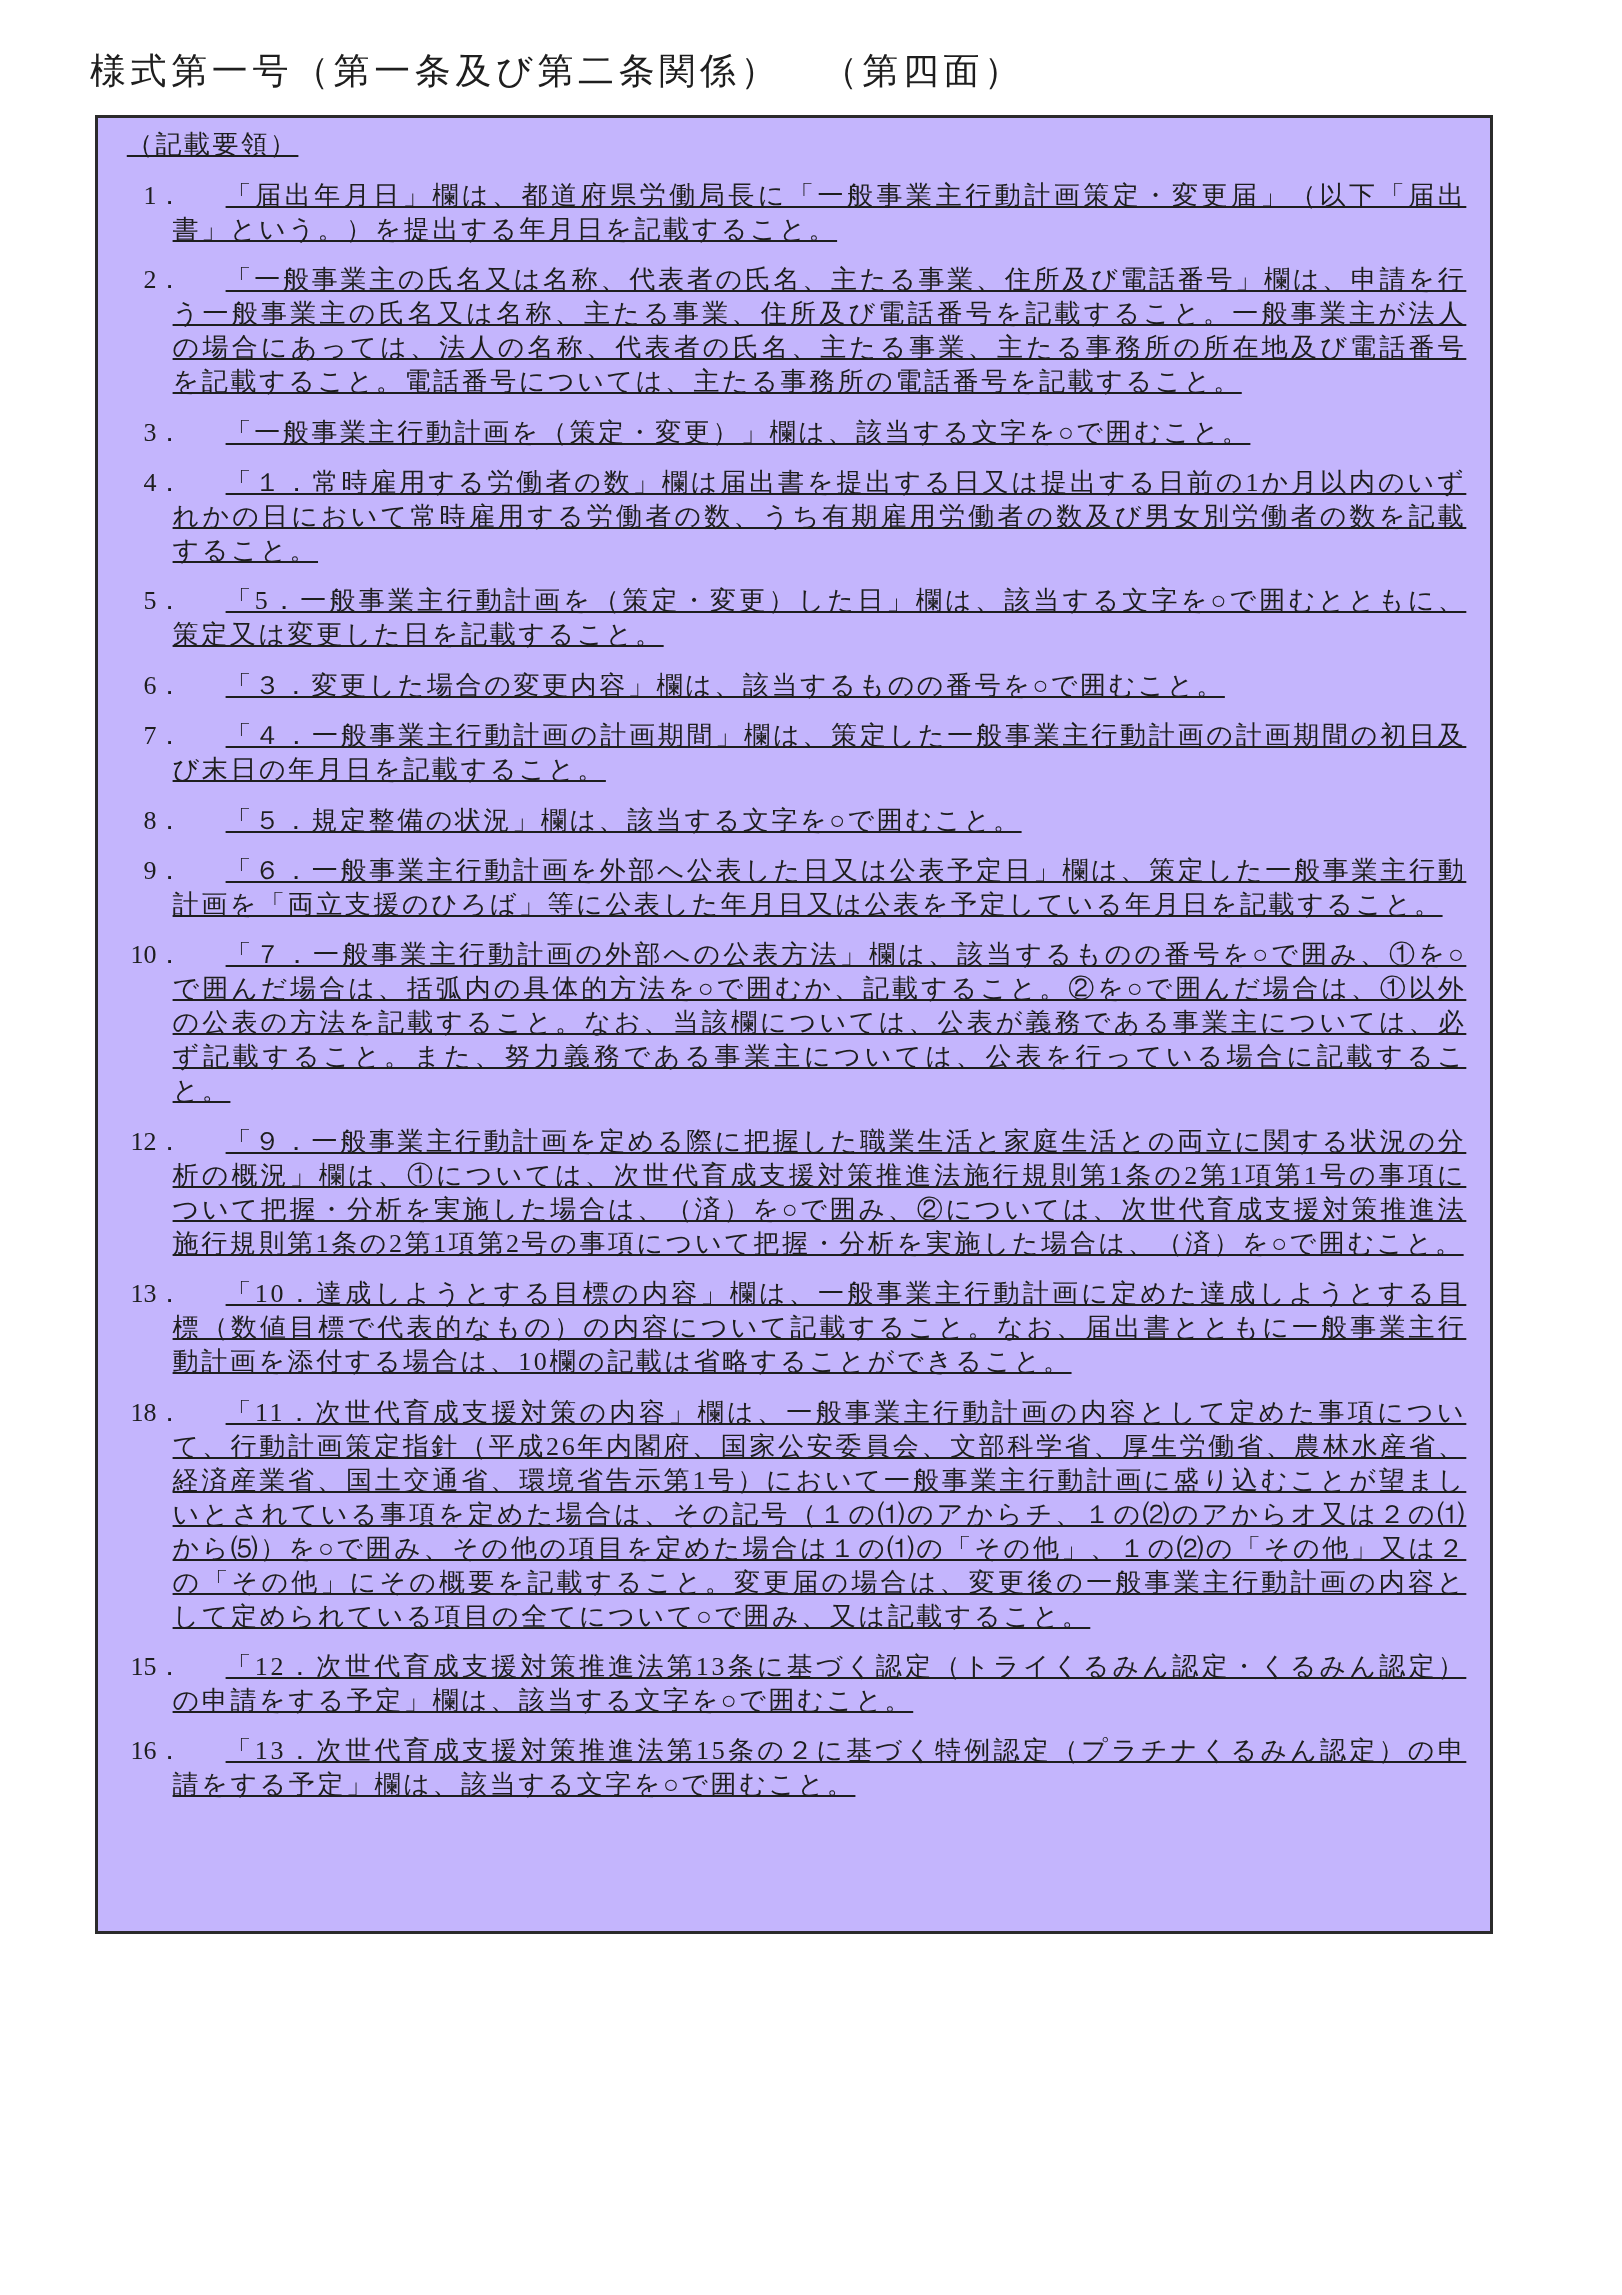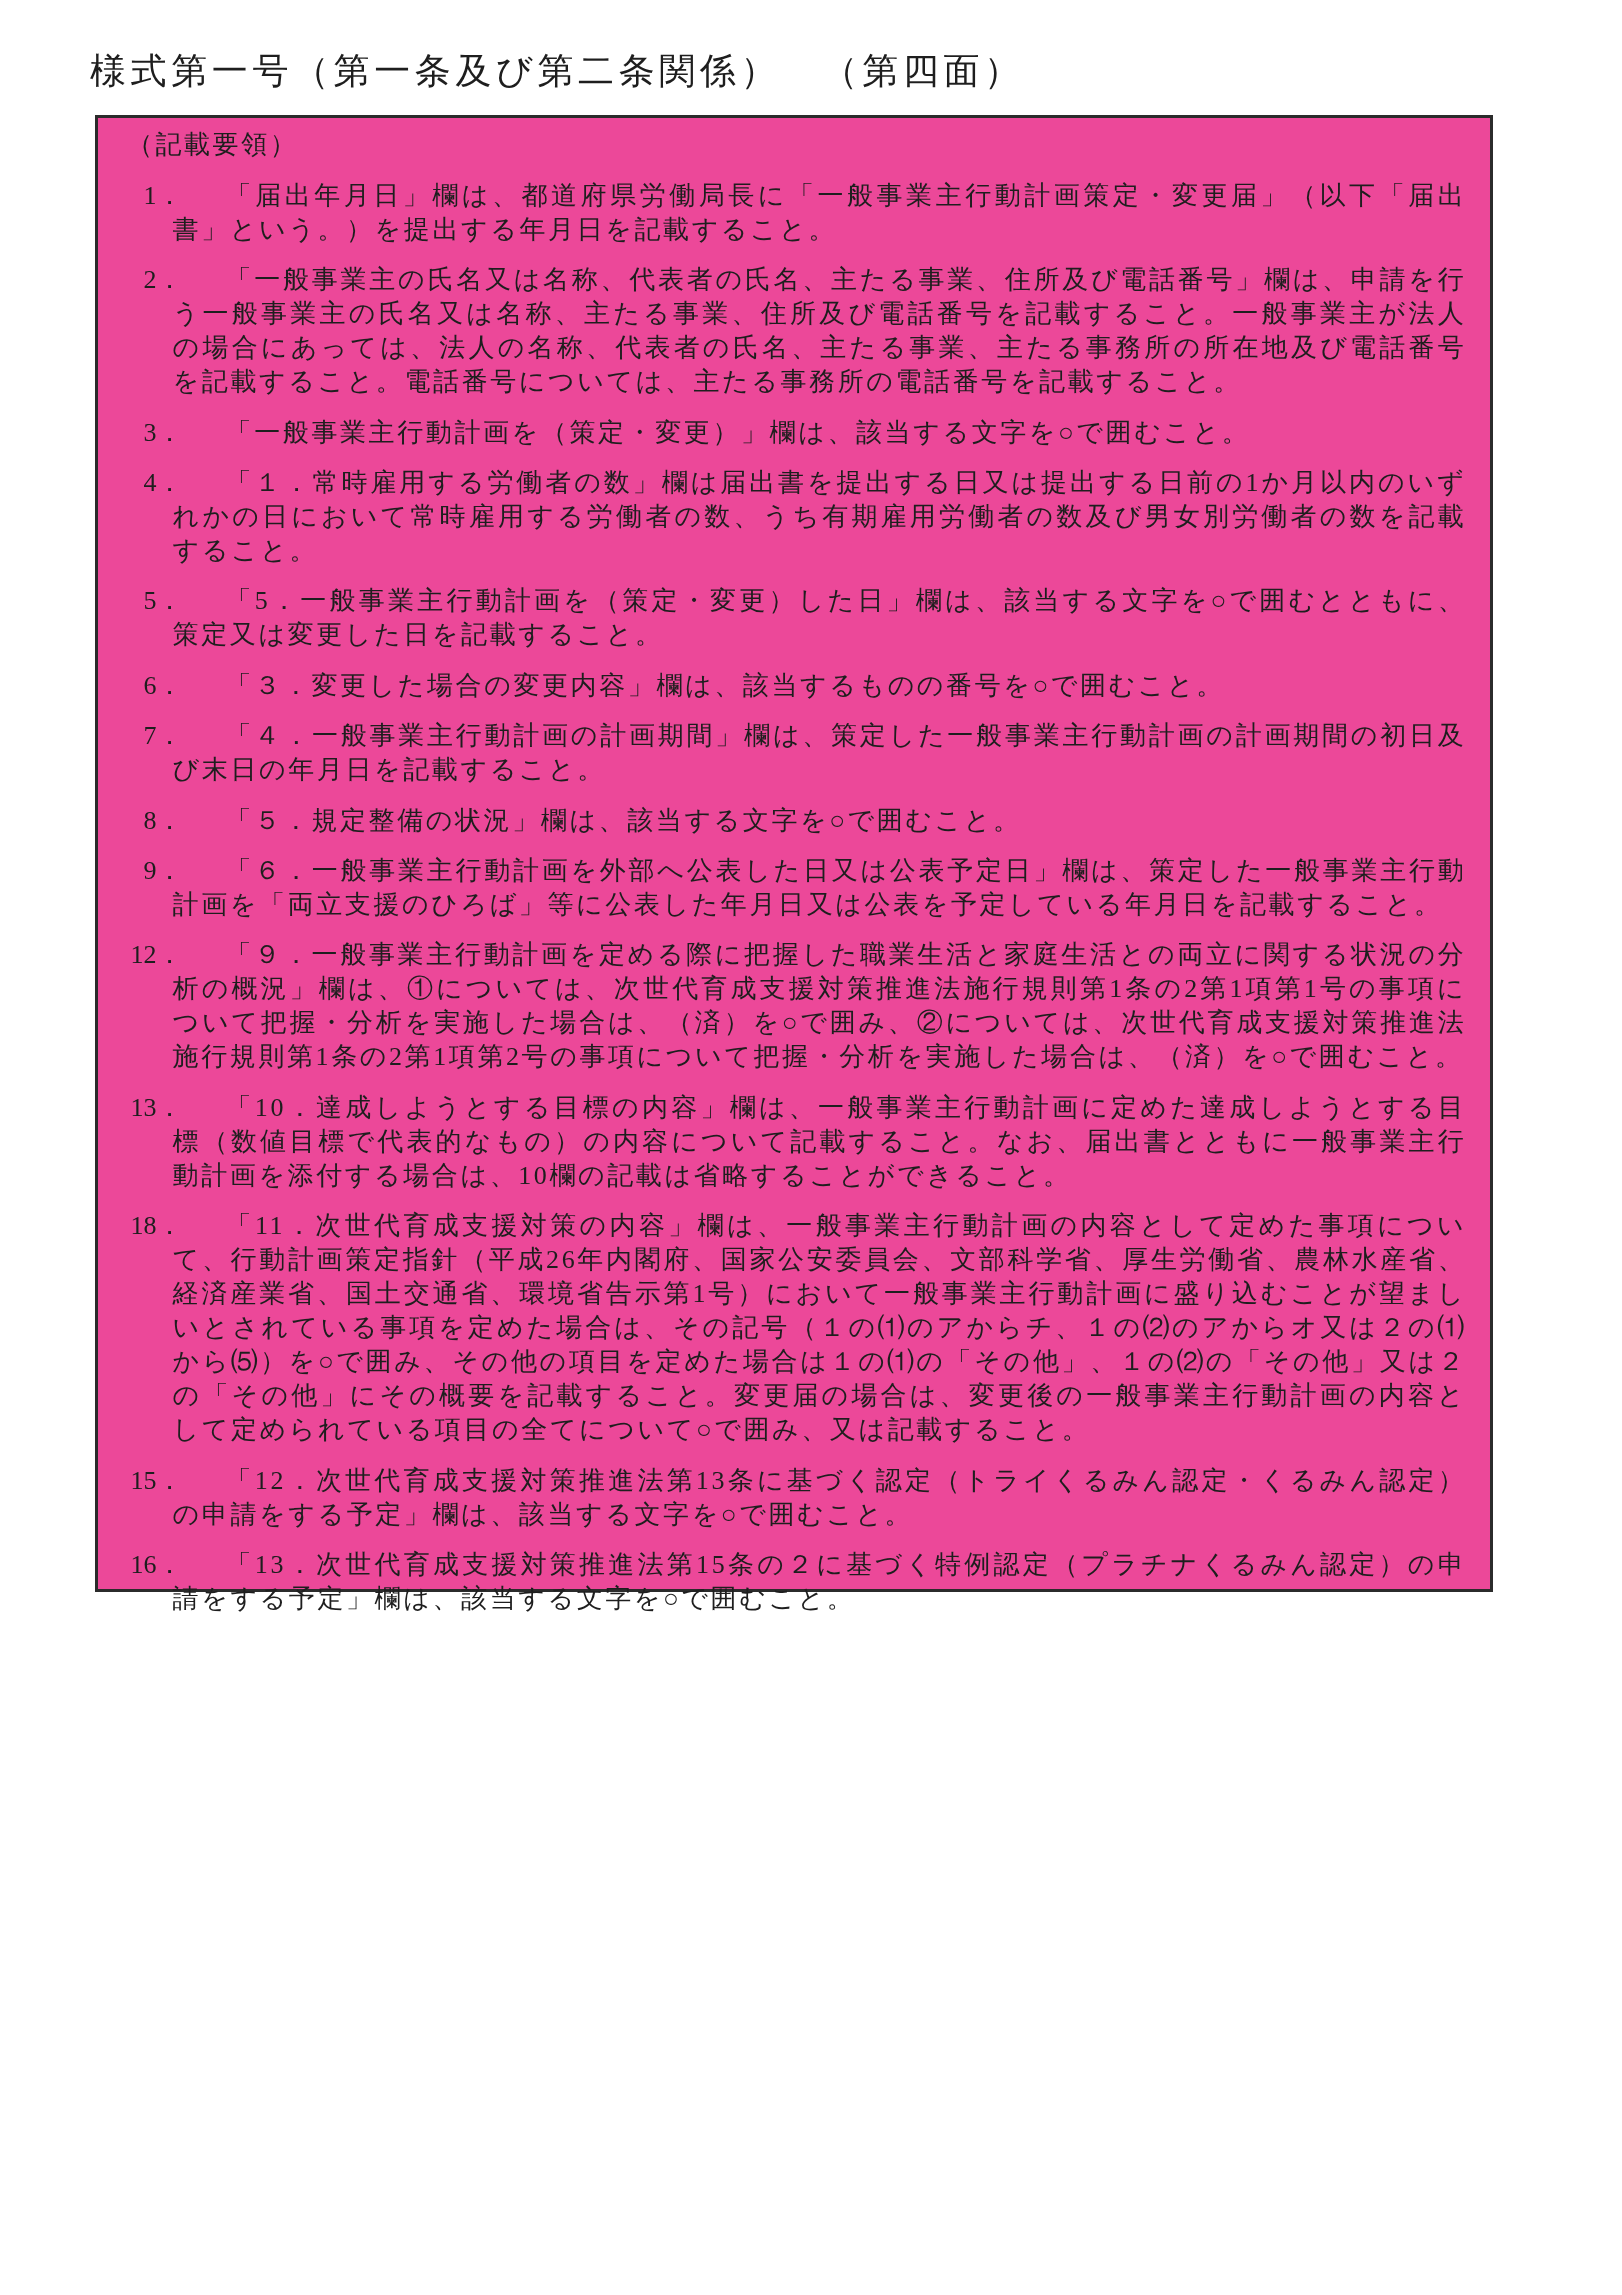--- a/index.html
+++ b/index.html
@@ -22,25 +22,26 @@
     font-size: 36px;
     letter-spacing: 4.6px;
     white-space: nowrap;
     color: #1e1e1e;
   }
   .guide-box {
     position: absolute;
     left: 95px;
     top: 115px;
     width: 1398px;
-    height: 1477px;
+    height: 1819px;
     border: 3.3px solid #2b2b2b;
     box-sizing: border-box;
     padding: 9.2px 15.7px 0 19.6px;
-    background: #ec4899;
+    background: #c4b5fd;
+    text-decoration: underline;
   }
   .box-heading {
     font-size: 26px;
     line-height: 34px;
     letter-spacing: 2.6px;
     margin: 1.3px 0 3.9px 9.2px;
   }
   .item {
     position: relative;
     padding-left: 47px;
@@ -112,20 +113,24 @@
   <div class="item">
     <span class="num">8．</span>
     <p class="txt">「５．規定整備の状況」欄は、該当する文字を○で囲むこと。</p>
   </div>
 
   <div class="item">
     <span class="num">9．</span>
     <p class="txt">「６．一般事業主行動計画を外部へ公表した日又は公表予定日」欄は、策定した一般事業主行動計画を「両立支援のひろば」等に公表した年月日又は公表を予定している年月日を記載すること。</p>
   </div>
 
+  <div class="item">
+    <span class="num">10．</span>
+    <p class="txt">「７．一般事業主行動計画の外部への公表方法」欄は、該当するものの番号を○で囲み、①を○で囲んだ場合は、括弧内の具体的方法を○で囲むか、記載すること。②を○で囲んだ場合は、①以外の公表の方法を記載すること。なお、当該欄については、公表が義務である事業主については、必ず記載すること。また、努力義務である事業主については、公表を行っている場合に記載すること。</p>
+  </div>
 
 
   <div class="item">
     <span class="num">12．</span>
     <p class="txt">「９．一般事業主行動計画を定める際に把握した職業生活と家庭生活との両立に関する状況の分析の概況」欄は、①については、次世代育成支援対策推進法施行規則第1条の2第1項第1号の事項について把握・分析を実施した場合は、（済）を○で囲み、②については、次世代育成支援対策推進法施行規則第1条の2第1項第2号の事項について把握・分析を実施した場合は、（済）を○で囲むこと。</p>
   </div>
 
   <div class="item">
     <span class="num">13．</span>
     <p class="txt">「10．達成しようとする目標の内容」欄は、一般事業主行動計画に定めた達成しようとする目標（数値目標で代表的なもの）の内容について記載すること。なお、届出書とともに一般事業主行動計画を添付する場合は、10欄の記載は省略することができること。</p>

